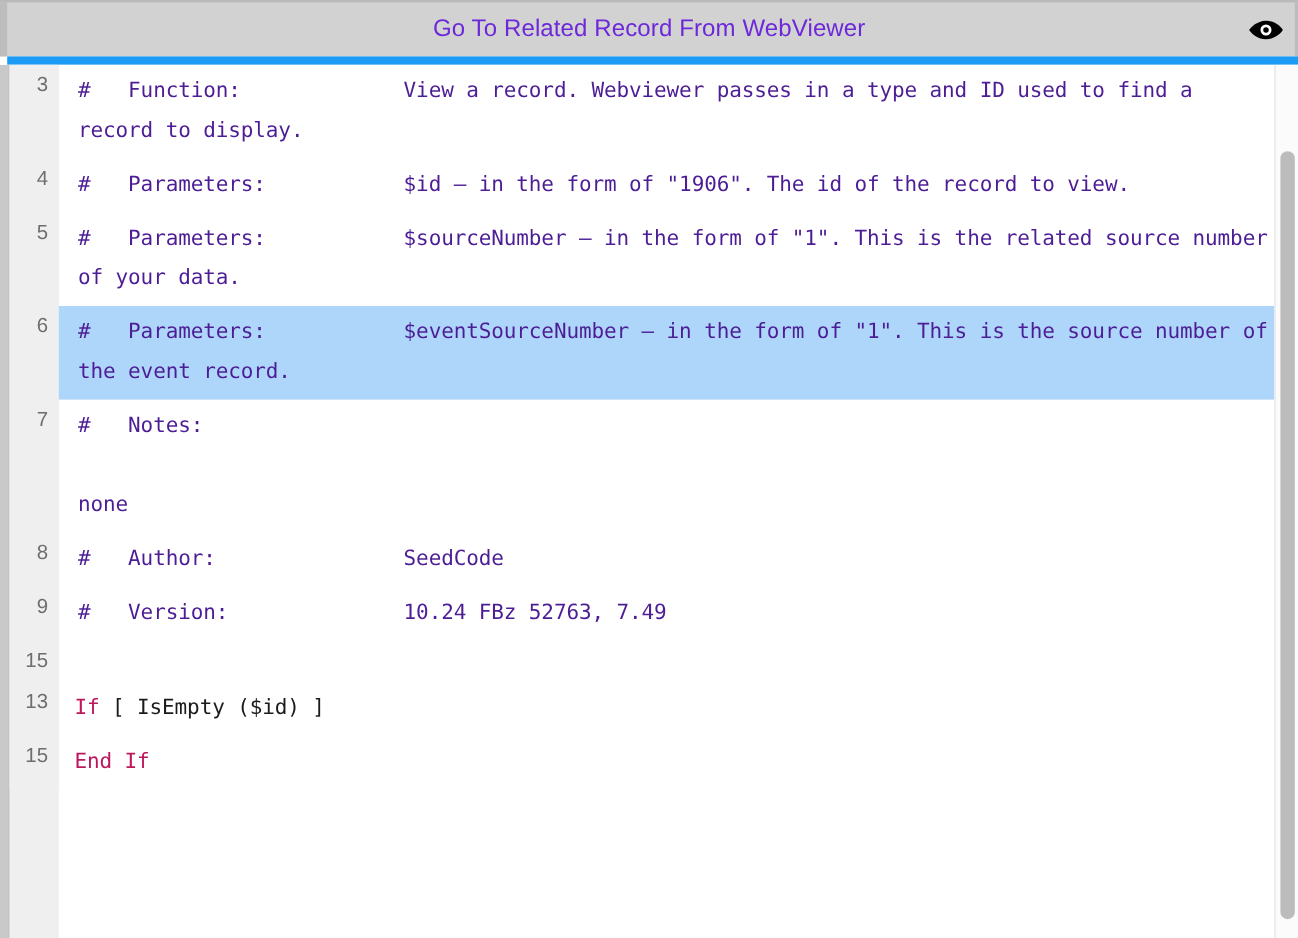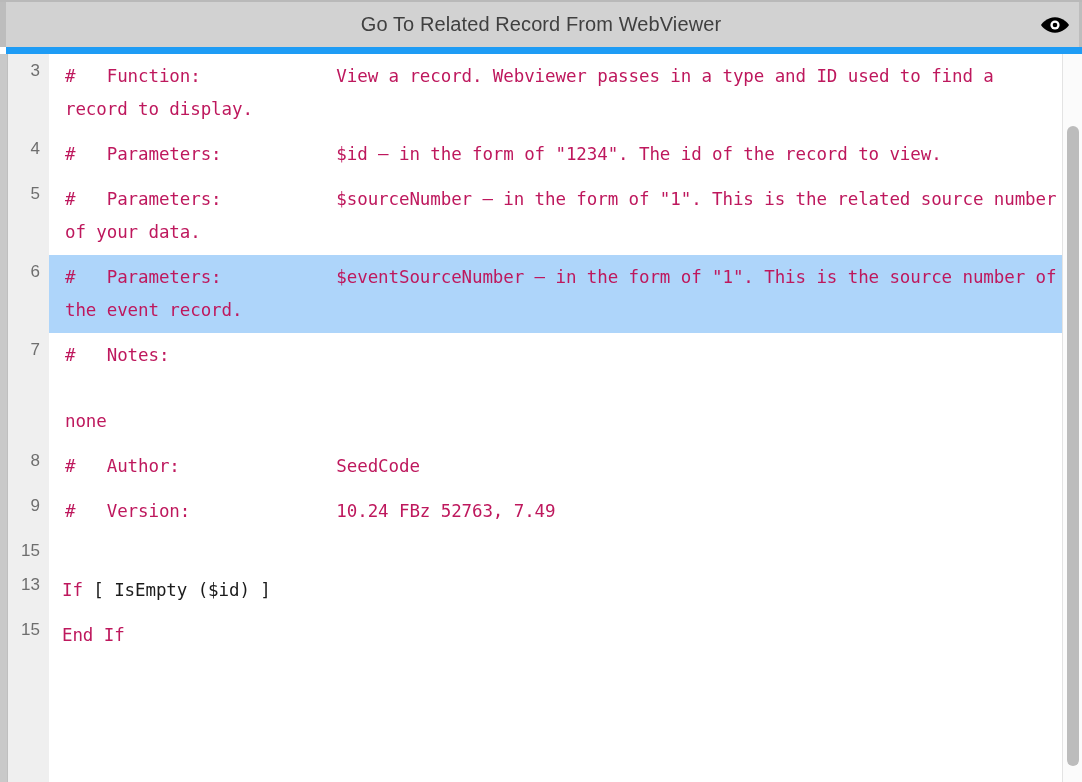--- a/index.html
+++ b/index.html
@@ -46,21 +46,21 @@
   }
   .titlebar-edge-r {
     position: absolute;
     right: 0; top: 0; bottom: 0;
     width: 3px;
     background: #bdbdbd;
   }
   .title-text {
     font-family: "Liberation Sans", sans-serif;
     font-size: 20px;
-    color: #404040;
+    color: #6d28d9;
     letter-spacing: 0.1px;
     white-space: nowrap;
     user-select: none;
   }
   .eye-icon {
     position: absolute;
     right: 10px;
     top: 50%;
     transform: translateY(-50%);
     width: 34px;
@@ -141,21 +141,21 @@
     box-sizing: border-box;
     font-family: "DejaVu Sans Mono", "Liberation Mono", monospace;
     font-size: 17.5px;
     line-height: 33px;
     color: #1b1b1b;
     white-space: pre-wrap;
     word-break: normal;
     overflow-wrap: break-word;
     letter-spacing: -0.1px;
   }
-  .cmt { color: #be185d; padding-left: 16px; }
+  .cmt { color: #4c1d95; padding-left: 16px; }
   .kw  { color: #be185d; }
   .pnc { color: #1b1b1b; }
   .blank-space { display: block; height: 33px; }
   .pink-box {
     display: inline-block;
     width: 26px;
     height: 22px;
     background: #fce8e5;
     vertical-align: -4px;
   }
@@ -207,21 +207,21 @@
 
     <div class="code-area">
 
       <div class="line">
         <div class="gutter">3</div>
         <div class="code cmt">#   Function:             View a record. Webviewer passes in a type and ID used to find a record to display.</div>
       </div>
 
       <div class="line">
         <div class="gutter">4</div>
-        <div class="code cmt">#   Parameters:           $id – in the form of "1234". The id of the record to view.</div>
+        <div class="code cmt">#   Parameters:           $id – in the form of "1906". The id of the record to view.</div>
       </div>
 
       <div class="line">
         <div class="gutter">5</div>
         <div class="code cmt">#   Parameters:           $sourceNumber – in the form of "1". This is the related source number of your data.</div>
       </div>
 
       <div class="line selected">
         <div class="gutter">6</div>
         <div class="code cmt">#   Parameters:           $eventSourceNumber – in the form of "1". This is the source number of the event record.</div>

